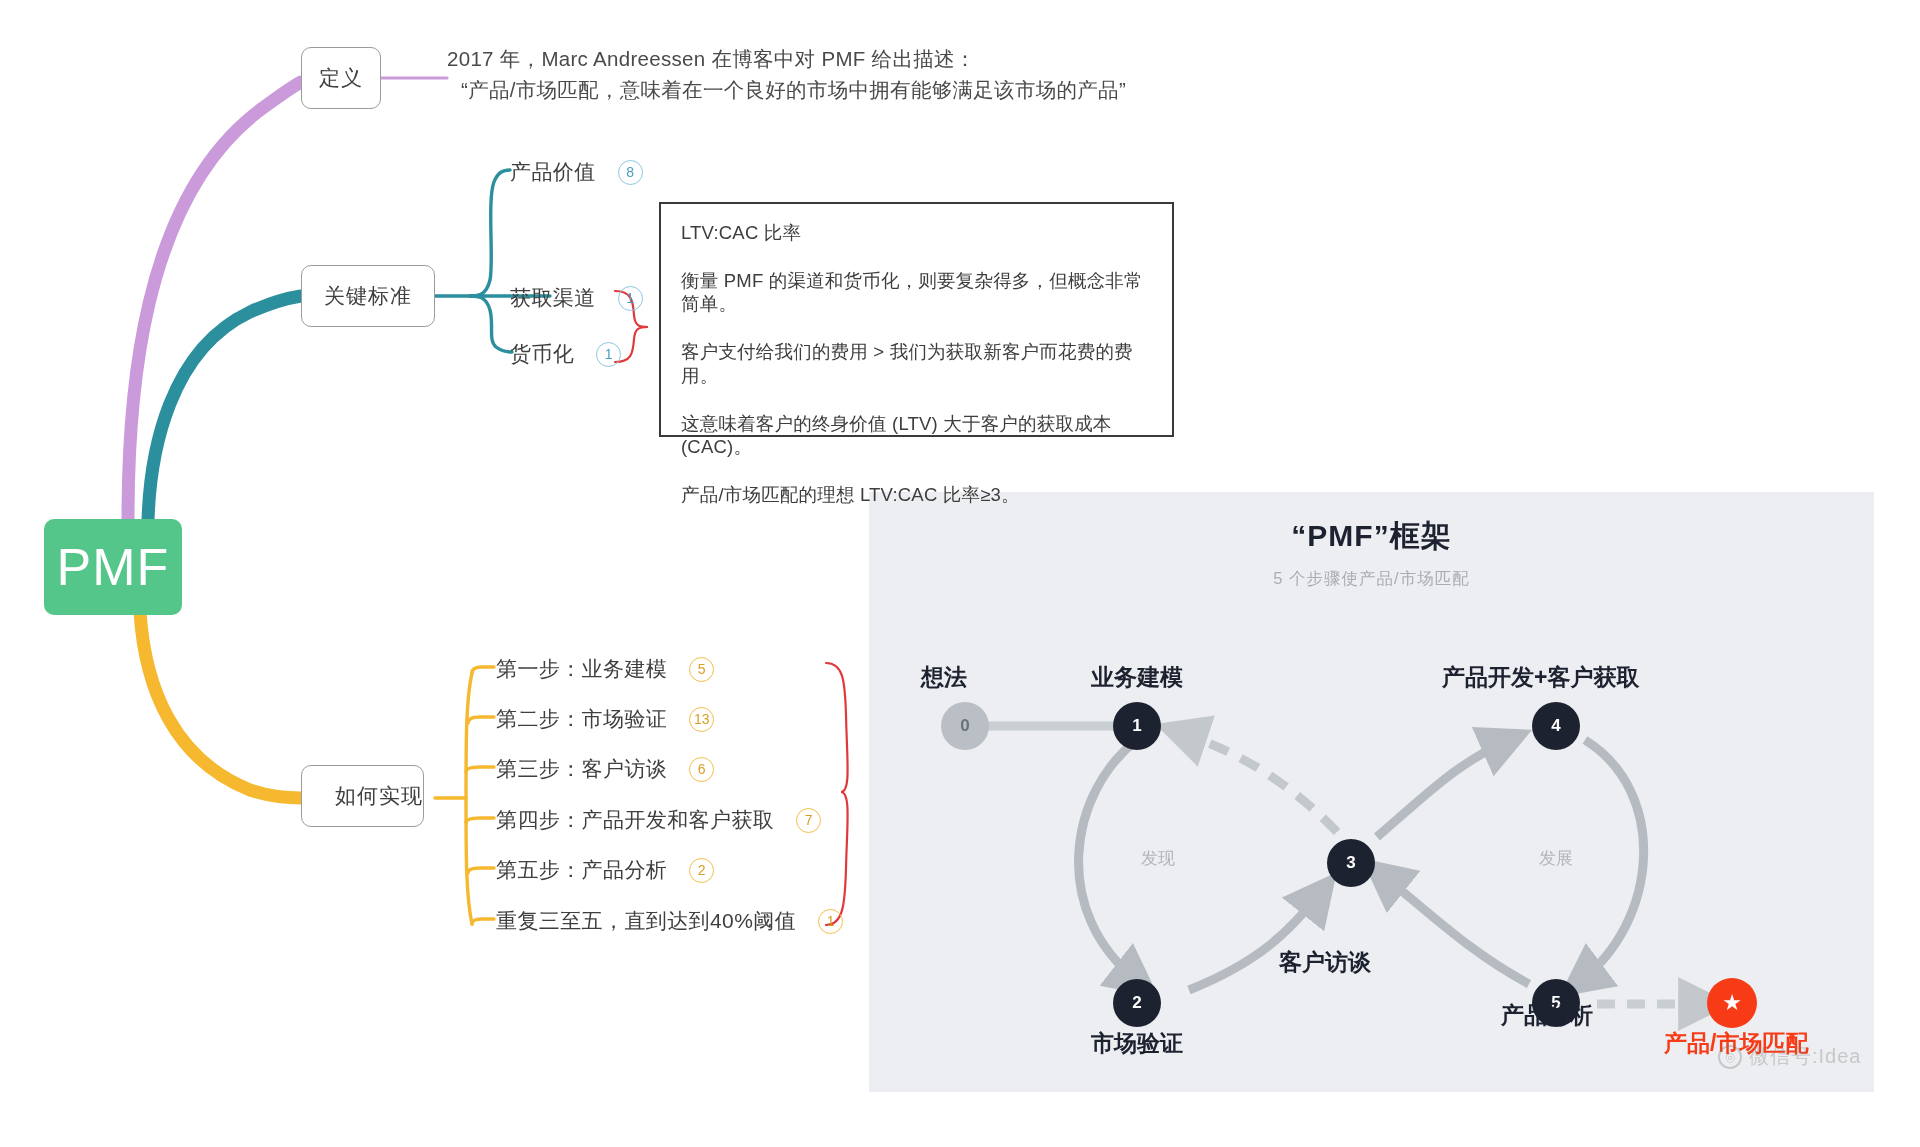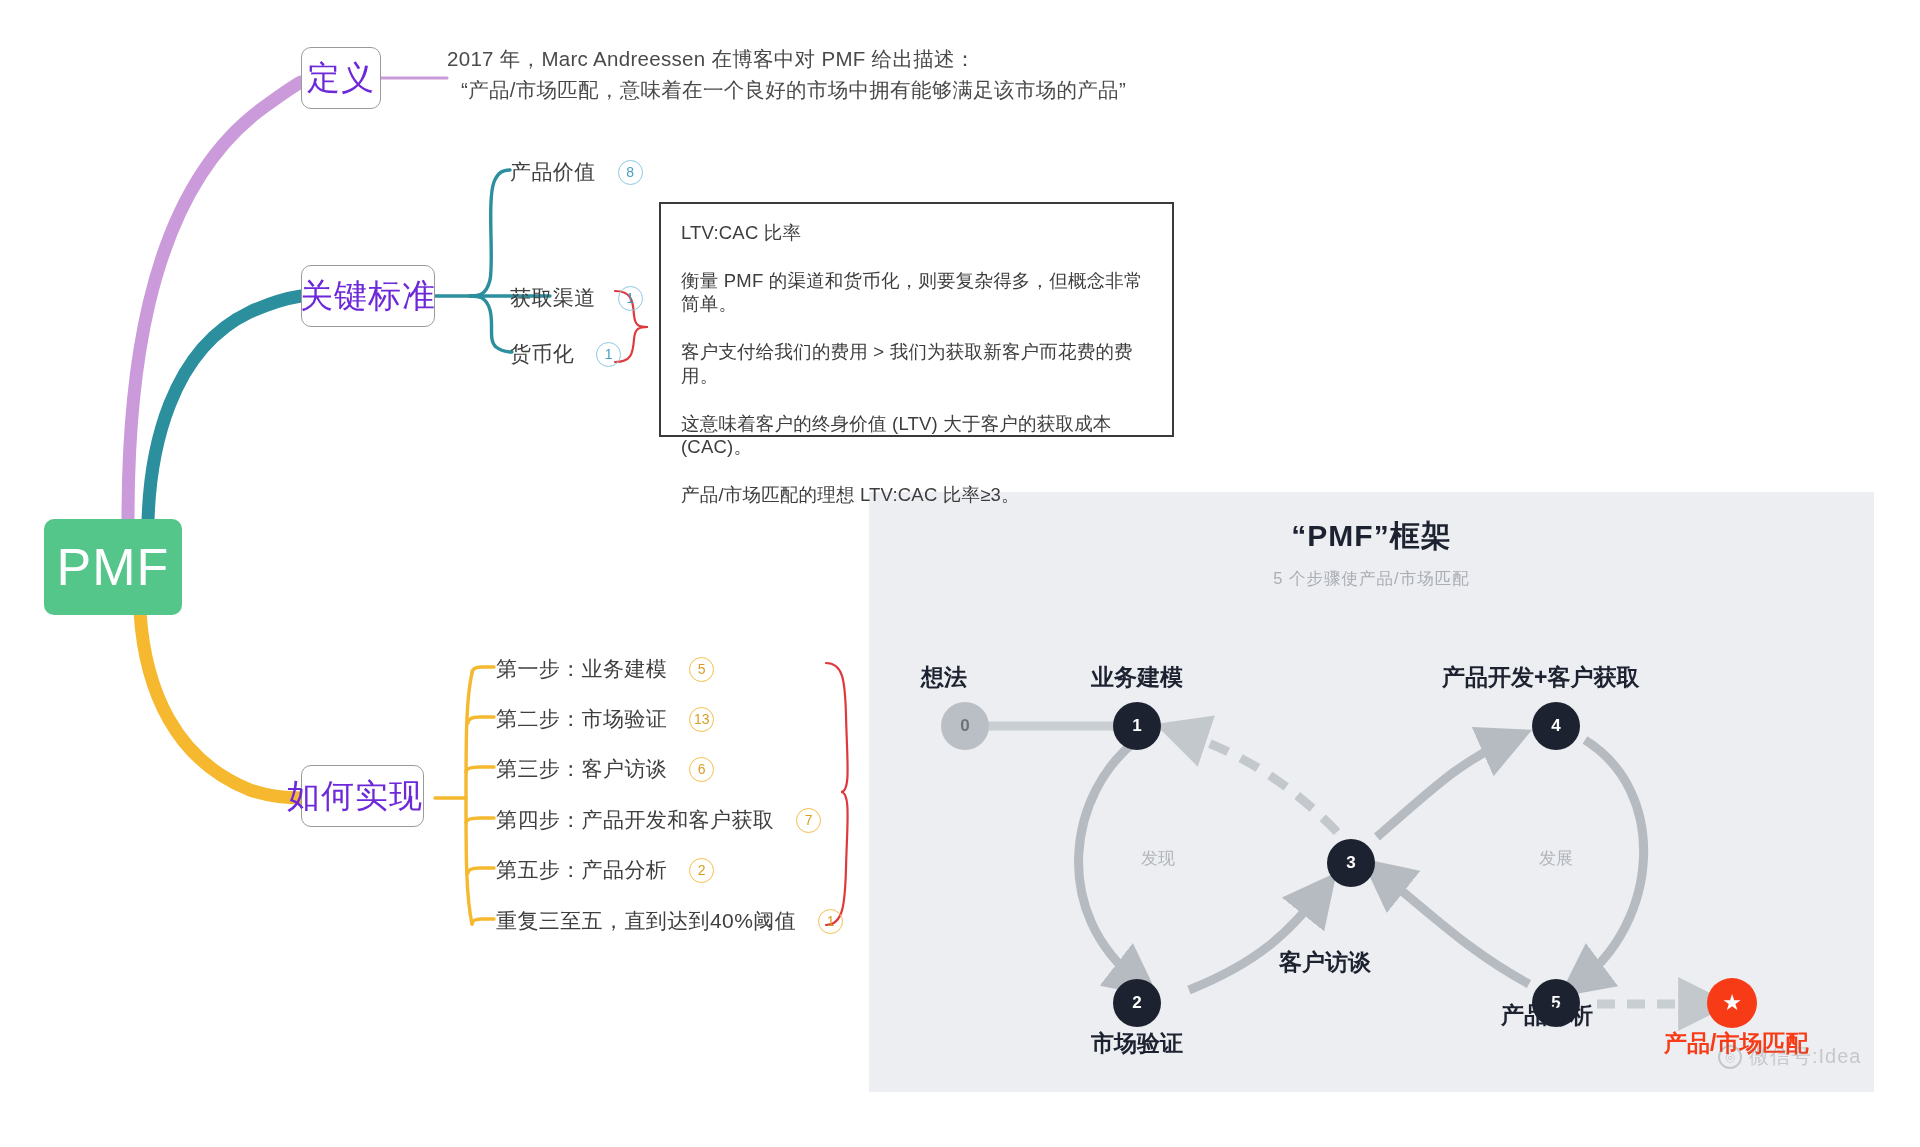--- a/index.html
+++ b/index.html
@@ -50,22 +50,22 @@
     position: absolute;
     background: #ffffff;
     border: 1.4px solid #9a9a9a;
     border-radius: 10px;
     display: flex;
     align-items: center;
     justify-content: center;
     z-index: 5;
   }
   .branch-box .branch-label {
-    font-size: 33px;
-    color: #6d28d9;
+    font-size: 21px;
+    color: #404040;
     letter-spacing: 1px;
     white-space: nowrap;
   }
   #branch-definition  { left: 301px; top: 47px;  width: 80px;  height: 62px; }
   #branch-criteria    { left: 301px; top: 265px; width: 134px; height: 62px; }
   #branch-howto       { left: 301px; top: 765px; width: 123px; height: 62px; justify-content: flex-end; }
 
   
   #definition-text {
     position: absolute;

